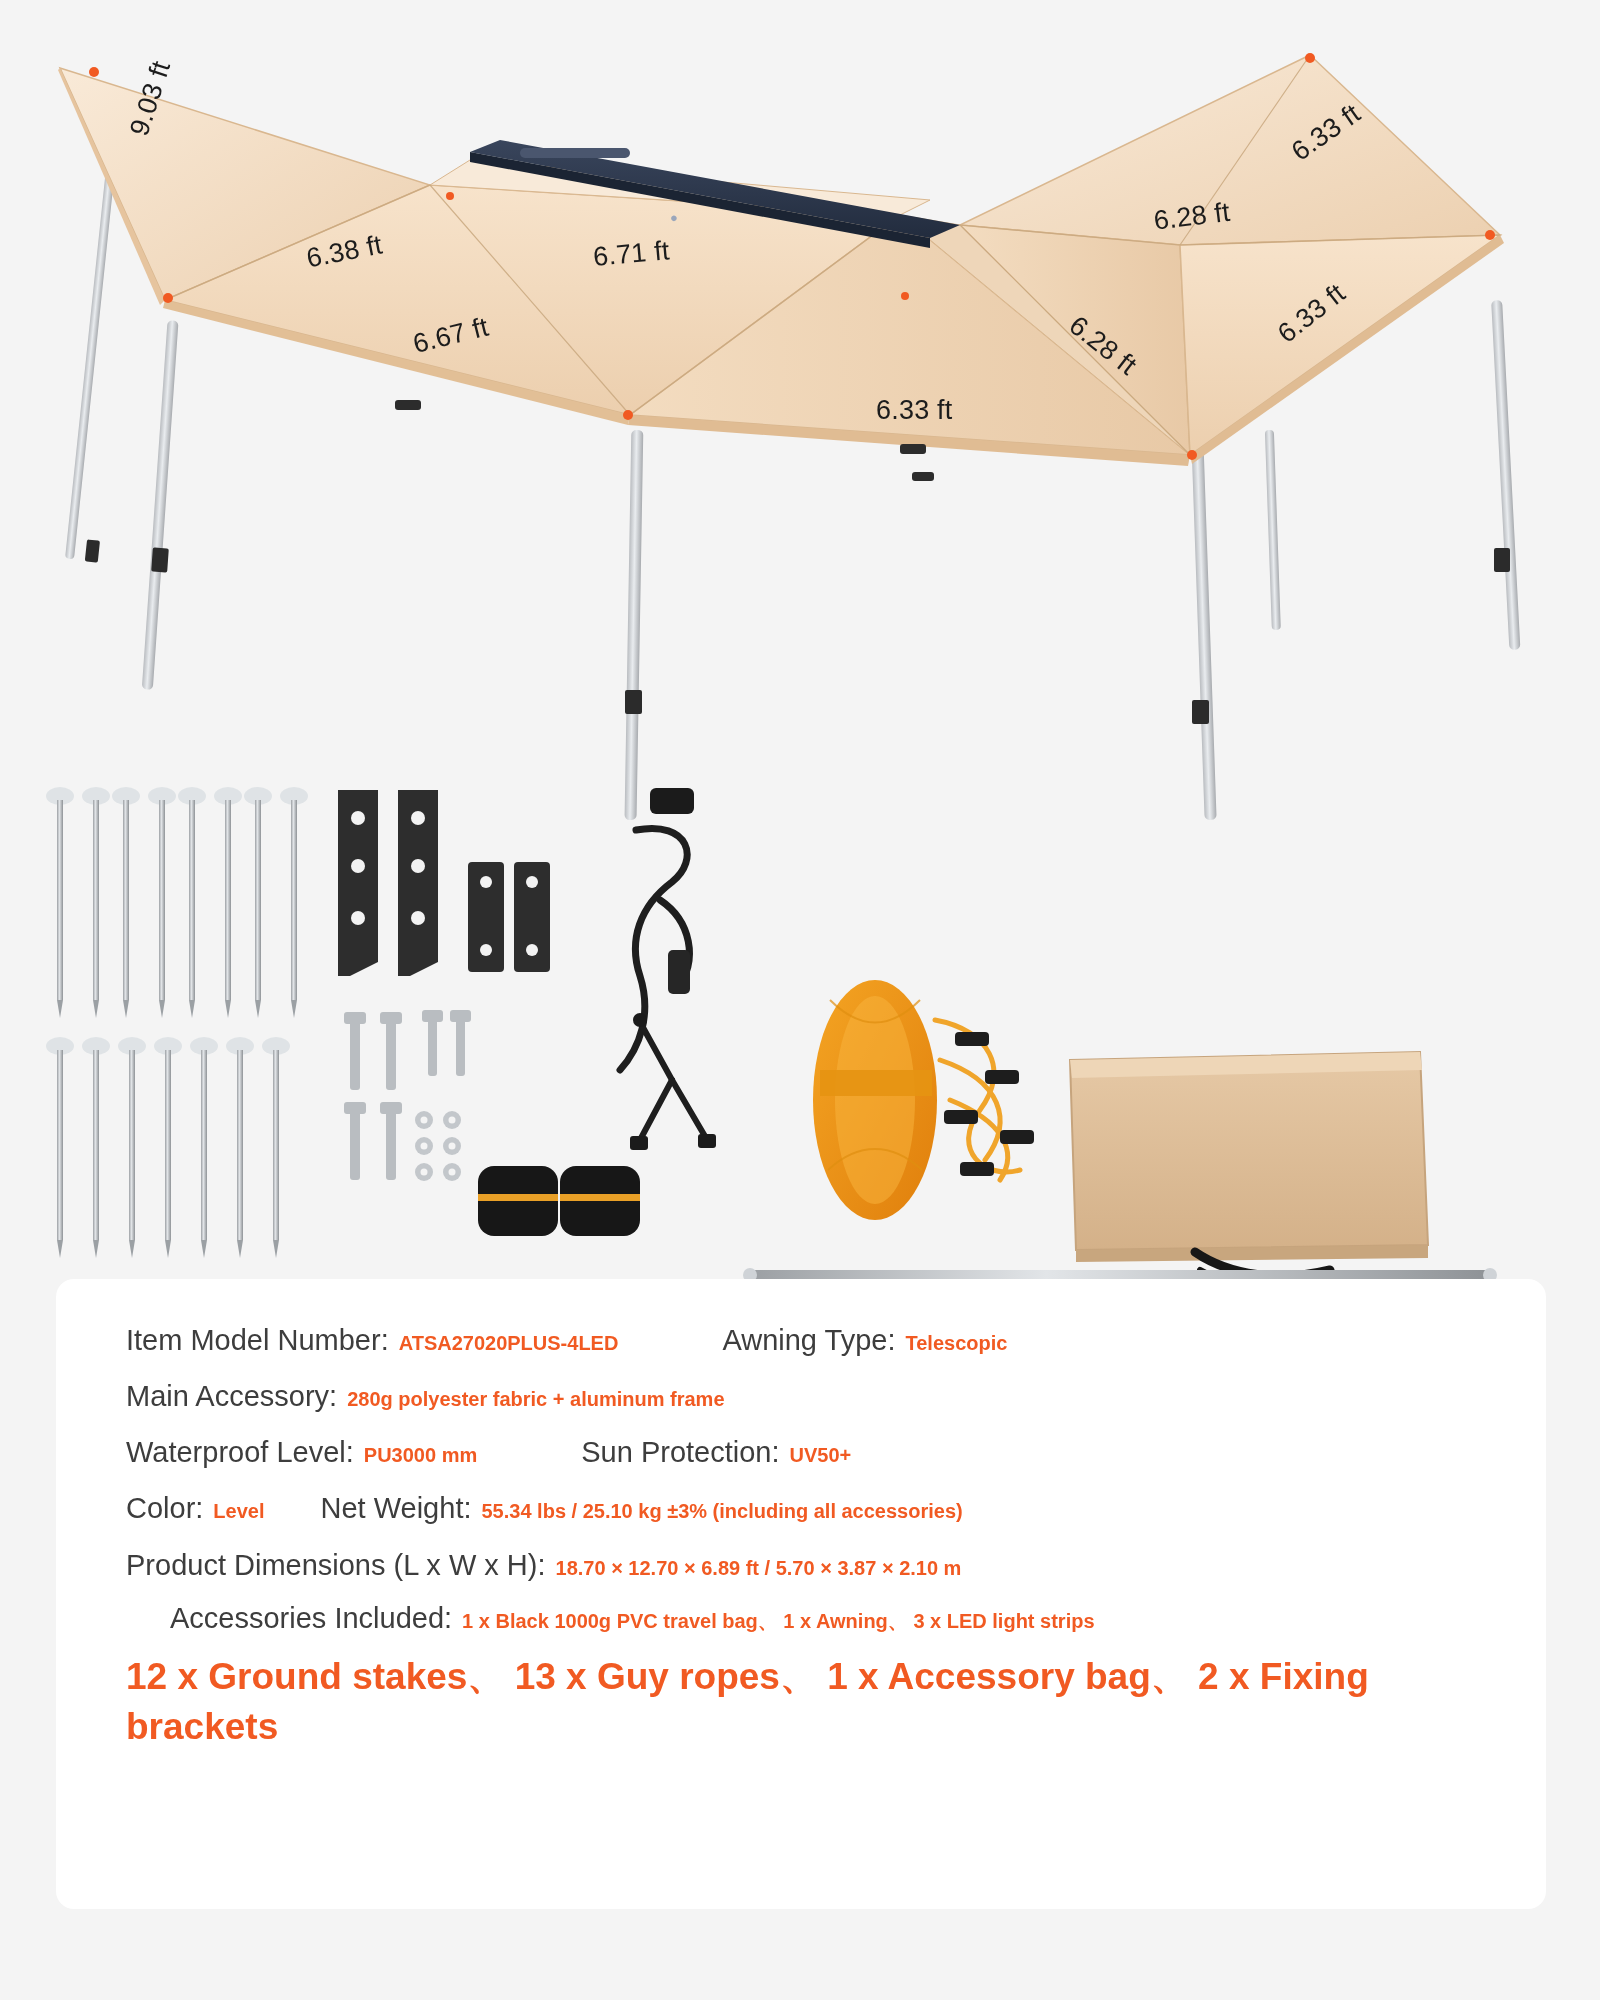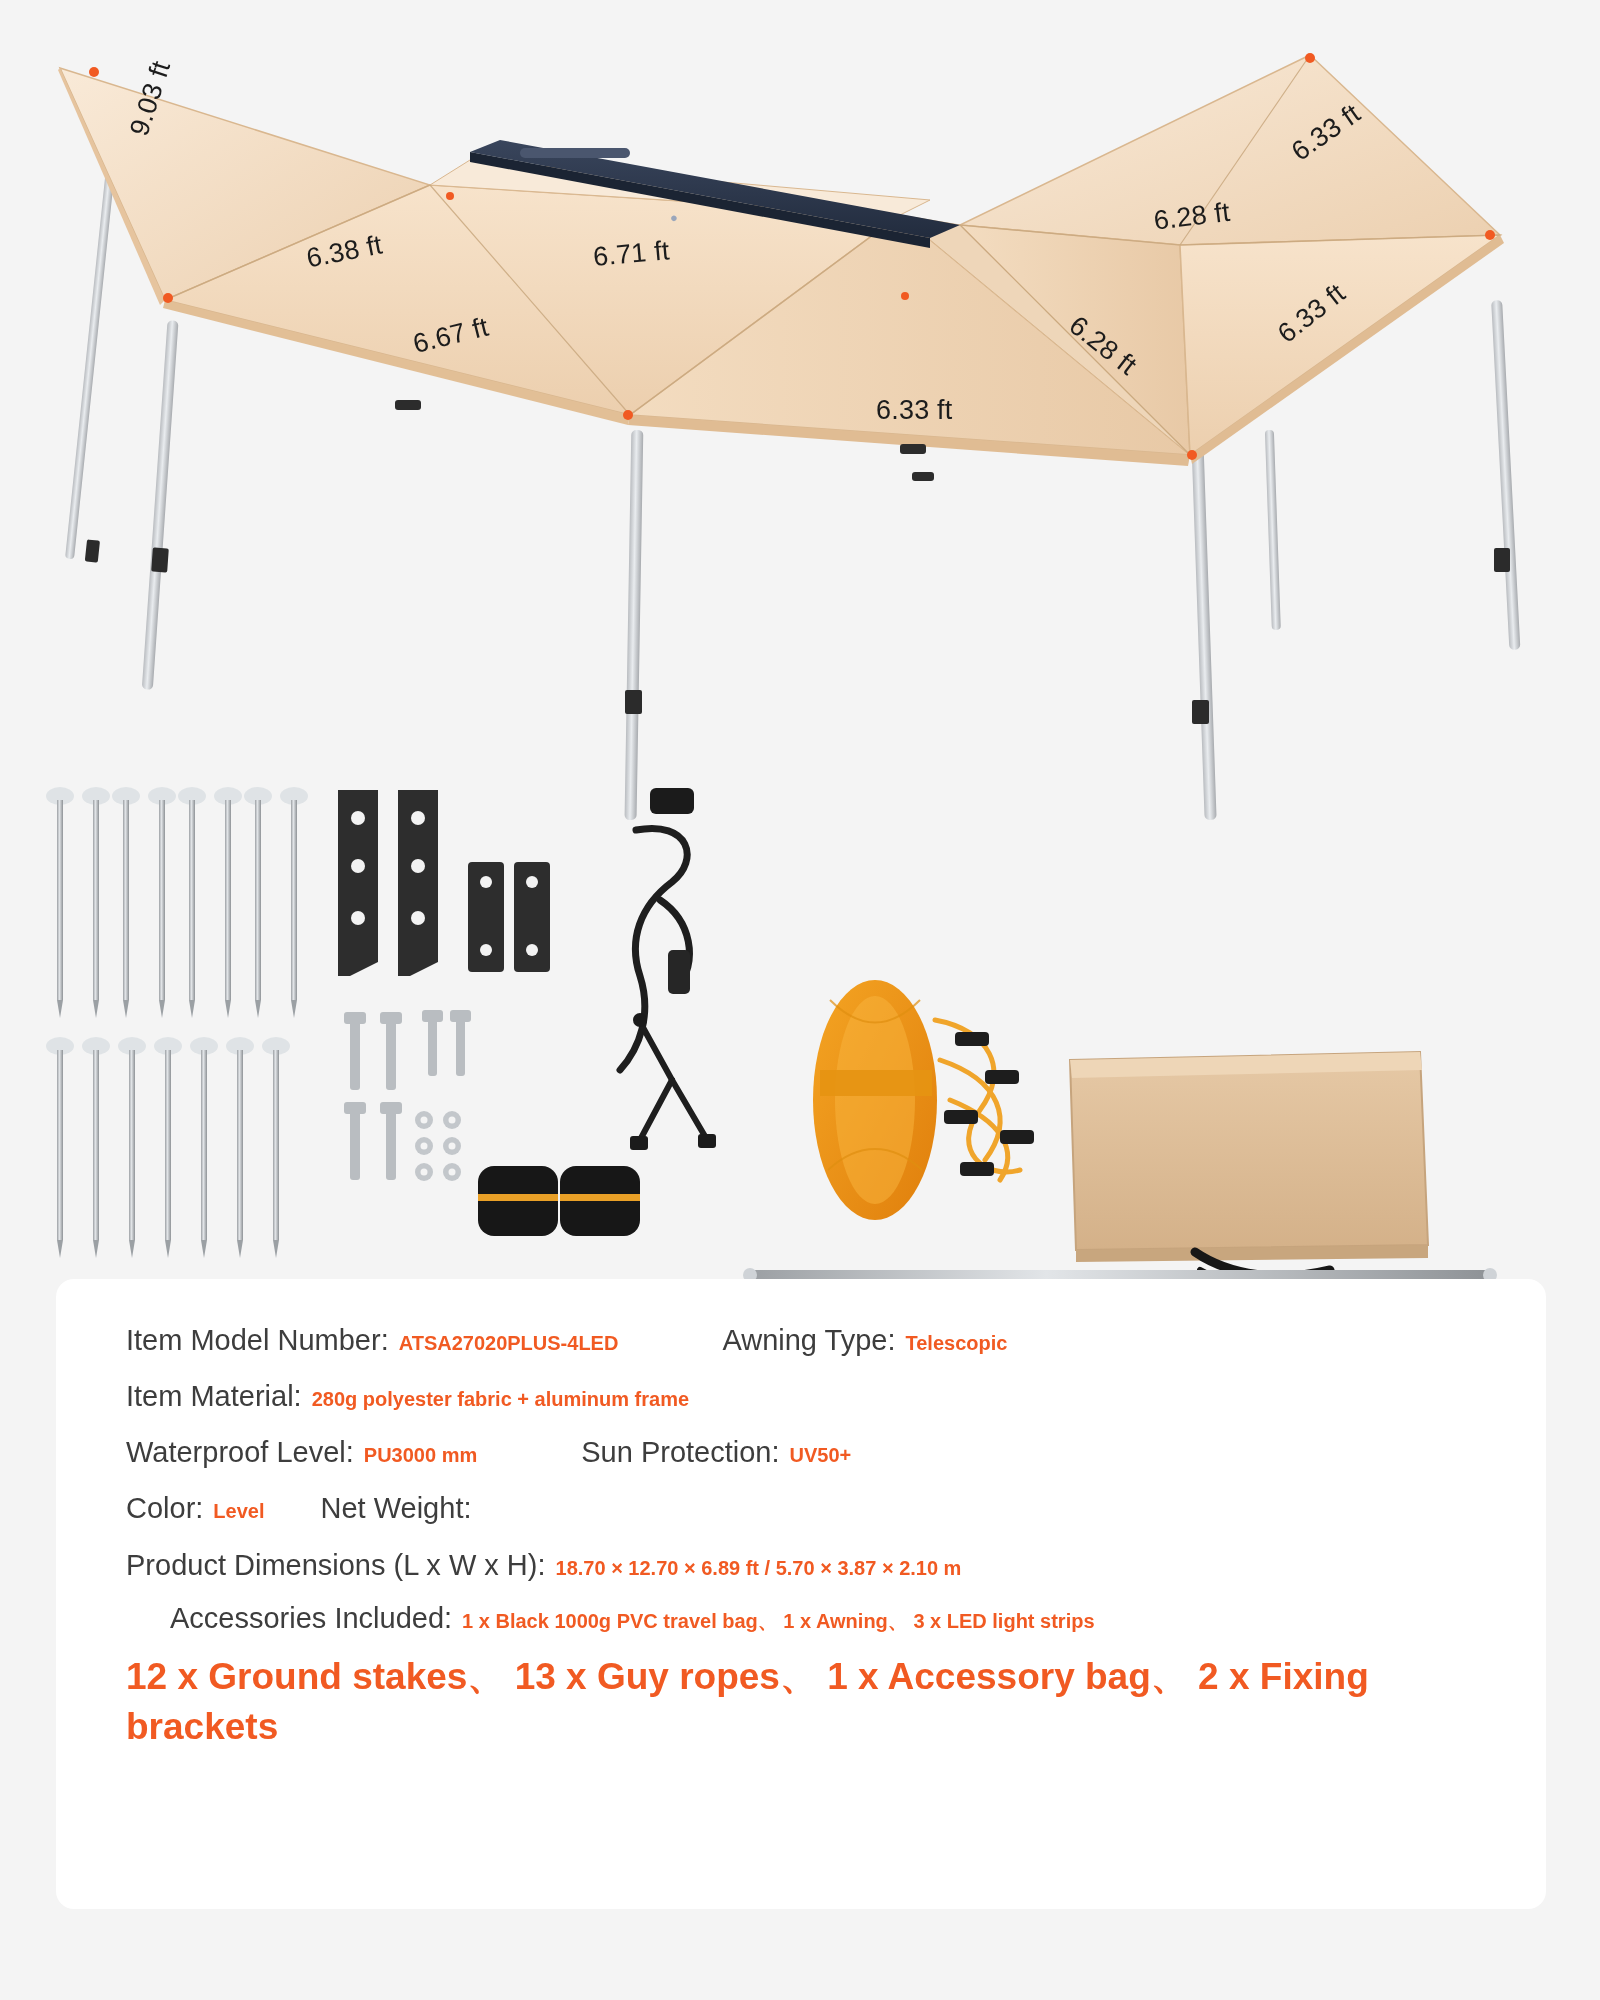--- a/index.html
+++ b/index.html
@@ -421,35 +421,36 @@
   <div class="spec-card">
 
     <div class="spec-row">
       <span class="spec-label">Item Model Number:</span>
       <span class="spec-value">ATSA27020PLUS-4LED</span>
       <span class="spec-label gap-lg">Awning Type:</span>
       <span class="spec-value">Telescopic</span>
     </div>
 
     <div class="spec-row">
-      <span class="spec-label">Item Material:</span>
+      <span class="spec-label">Main Accessory:</span>
       <span class="spec-value">280g polyester fabric + aluminum frame</span>
     </div>
 
     <div class="spec-row">
       <span class="spec-label">Waterproof Level:</span>
       <span class="spec-value">PU3000 mm</span>
       <span class="spec-label gap-lg">Sun Protection:</span>
       <span class="spec-value">UV50+</span>
     </div>
 
     <div class="spec-row">
       <span class="spec-label">Color:</span>
       <span class="spec-value">Level</span>
       <span class="spec-label gap-md">Net Weight:</span>
+      <span class="spec-value">55.34 lbs / 25.10 kg ±3% (including all accessories)</span>
     </div>
 
     <div class="spec-row">
       <span class="spec-label">Product Dimensions (L x W x H):</span>
       <span class="spec-value">18.70 × 12.70 × 6.89 ft / 5.70 × 3.87 × 2.10 m</span>
     </div>
 
     <div class="acc-first">
       <span class="spec-label">Accessories Included:</span>
       <span class="spec-value">1 x Black 1000g PVC travel bag、 1 x Awning、 3 x LED light strips</span>

